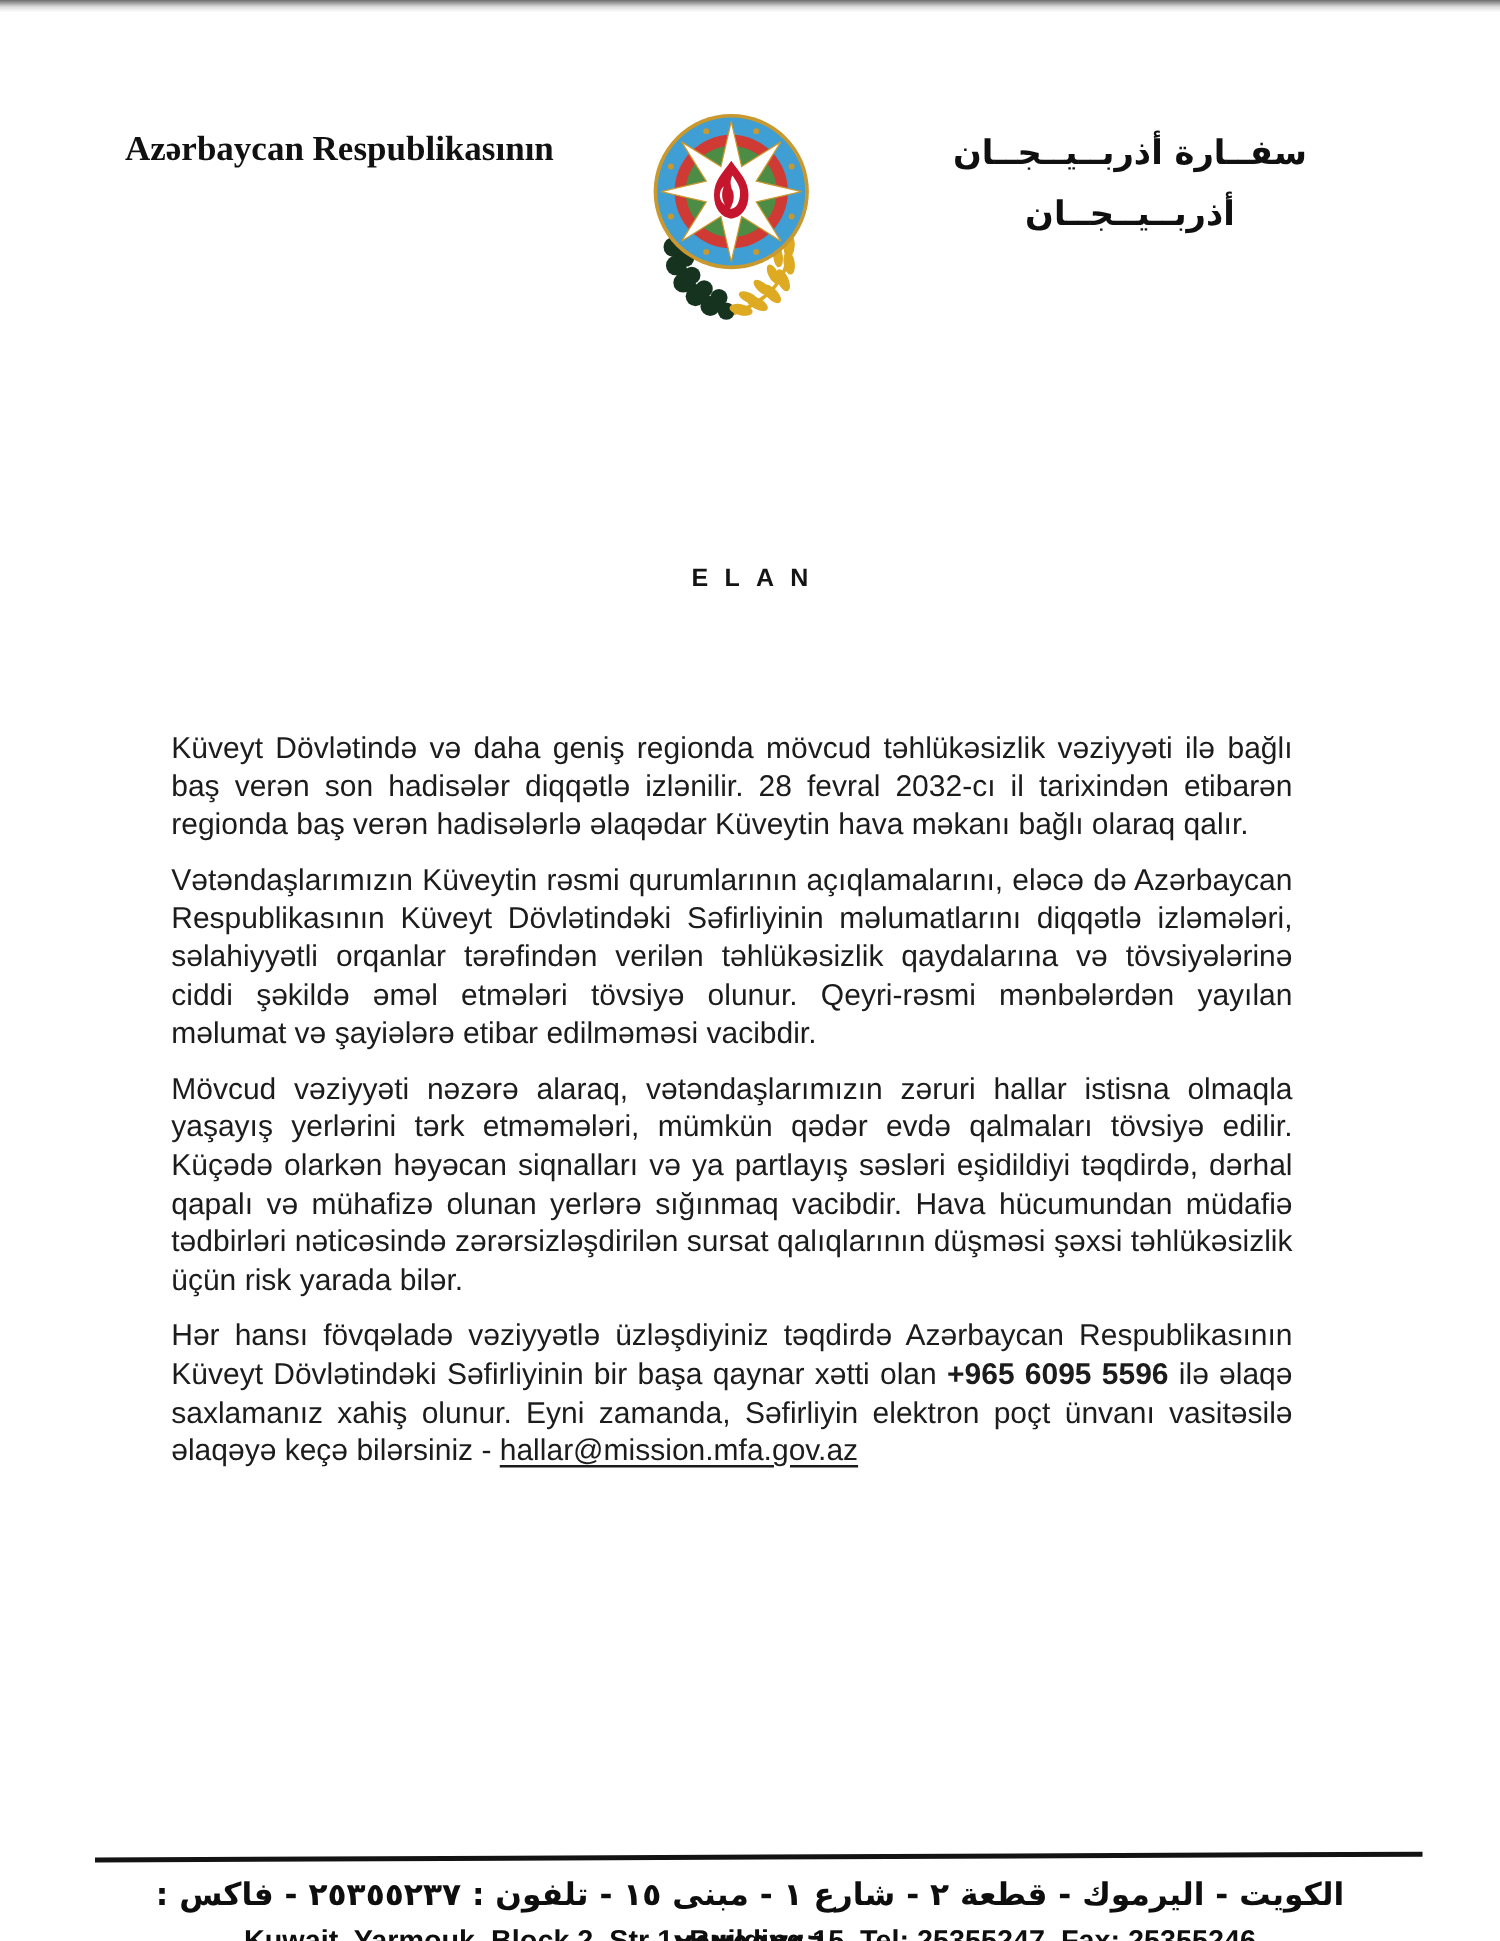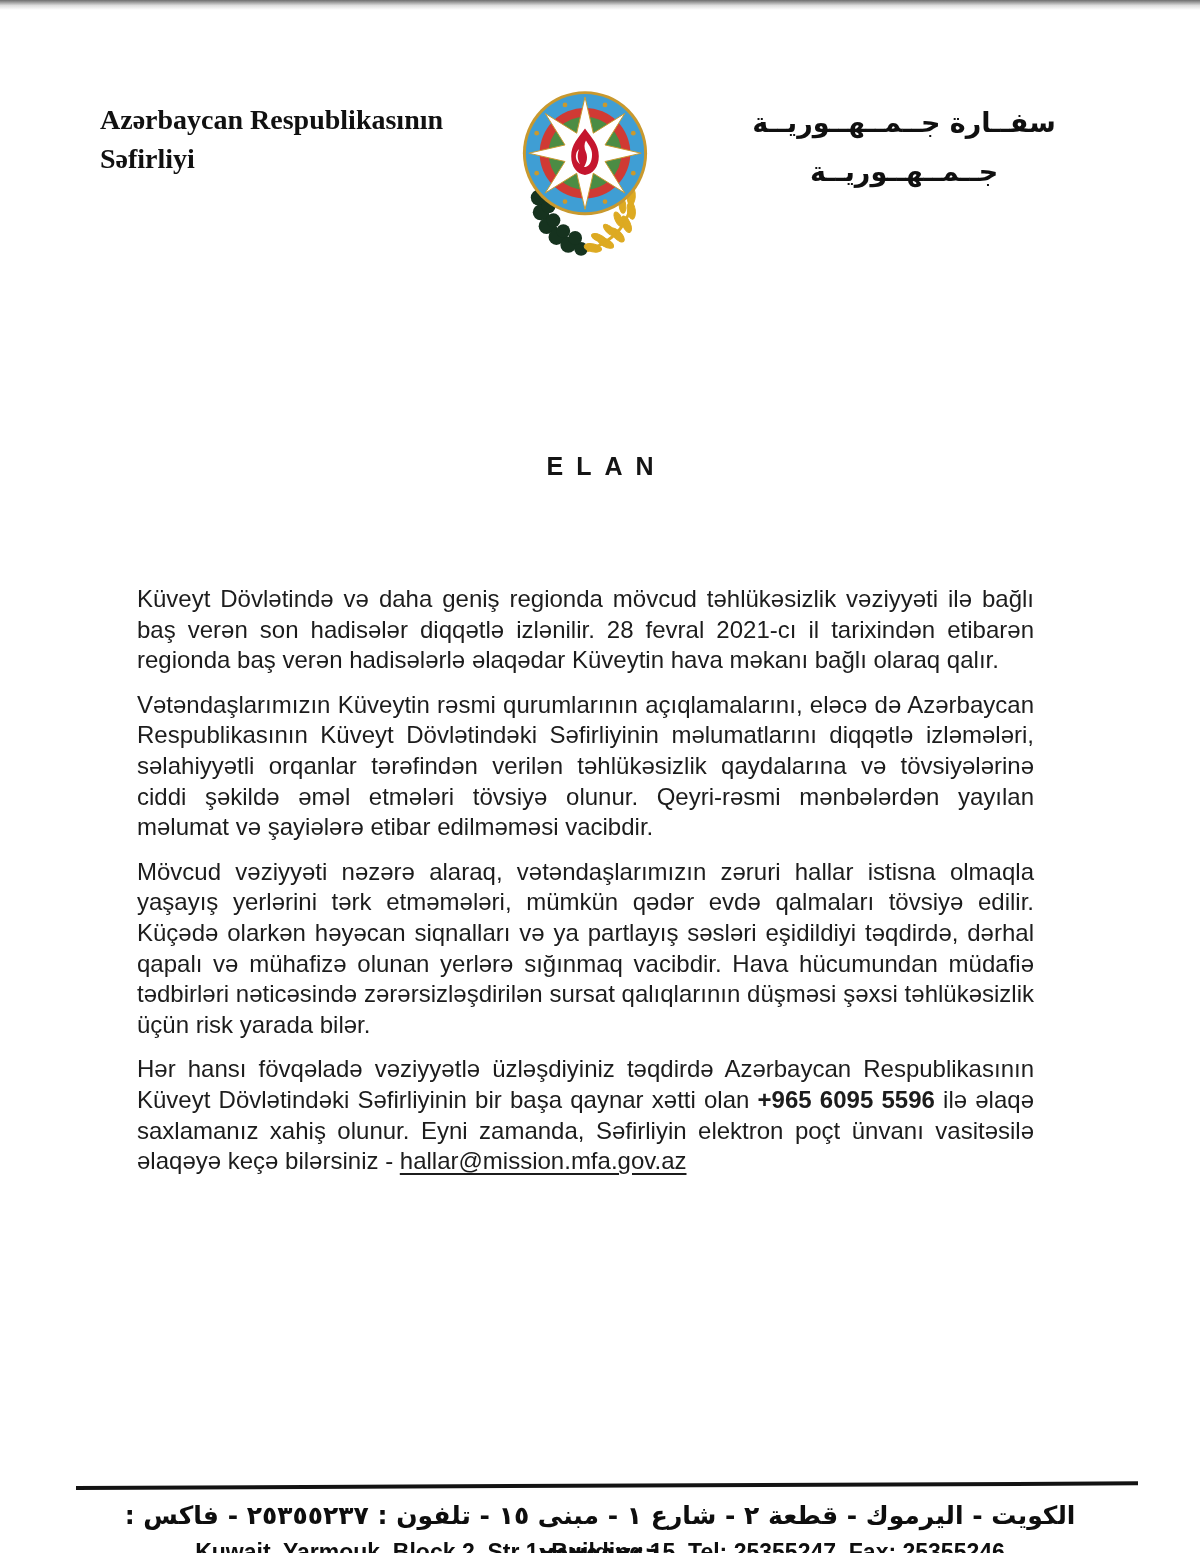--- a/index.html
+++ b/index.html
@@ -25,21 +25,21 @@
   .emblem{position:absolute;left:516px;top:80px;width:138px;height:178px;}
   .org-ar{
     position:absolute;left:718px;top:98px;width:372px;
     direction:rtl;text-align:center;
     font-family:"DejaVu Sans",sans-serif;
     font-weight:700;font-size:27px;line-height:49px;color:#101010;
   }
   
   .doc-title{
     position:absolute;left:0;top:452px;width:1200px;
-    text-align:center;font-weight:700;font-size:25px;
+    text-align:center;font-weight:700;font-size:20px;
     letter-spacing:13px;text-indent:13px;color:#141414;
   }
   
   .body-text{
     position:absolute;left:137px;top:584px;width:897px;
     font-size:24px;line-height:30.6px;text-align:justify;color:#1c1c1c;
   }
   .body-text p{margin:0 0 14px 0;}
   .bold{font-weight:700;margin-top:12px;}
   .underline{text-decoration:underline;text-underline-offset:4px;}
@@ -61,21 +61,20 @@
   }
 </style>
 </head>
 <body>
 
 <div class="page">
   <div class="scan-edge-top"></div>
 
   <div class="org-az">
     <div>Azərbaycan Respublikasının</div>
-    <div>Səfirliyi</div>
   </div>
 
   <div class="emblem">
     <svg viewBox="0 0 140 180" width="138" height="178" aria-hidden="true">
 
       <g fill="var(--wreath-green)" stroke="none">
         <path d="M30,96 C17,128 28,158 68,173 L66,166 C34,152 25,128 35,100 Z"></path>
         <circle cx="27" cy="104" r="8"></circle>
           <circle cx="23" cy="119" r="8"></circle>
         <circle cx="25" cy="134" r="8"></circle>
@@ -124,27 +123,27 @@
 
       <polygon fill="#ffffff" stroke="var(--emblem-gold)" stroke-width="1" points="70,17 78.4,53.7 110.3,33.7 90.3,65.6 127,74 90.3,82.4 110.3,114.3 78.4,94.3 70,131 61.6,94.3 29.7,114.3 49.7,82.4 13,74 49.7,65.6 29.7,33.7 61.6,53.7"></polygon>
 
       <path fill="var(--flame-red)" d="M70,49 C77,59 84,65 84,77 C84,88 78,95 70,96 C62,95 56,88 56,77 C56,65 63,59 70,49 Z"></path>
       <path fill="#ffffff" d="M71,61 C75,67 78,71 77,78 C76,85 73,88 69,88 C72,83 73,78 71,73 C69,69 69,64 71,61 Z"></path>
       <path fill="#ffffff" d="M64,70 C62,75 62,80 65,85 C62,83 60,79 61,75 C61.5,72.5 62.5,71 64,70 Z"></path>
     </svg>
   </div>
 
   <div class="org-ar">
-    <div>سفــارة جــمــهــوريــة جــمــهــوريــة</div>
+    <div>سفــارة أذربــيــجــان أذربــيــجــان</div>
   </div>
 
   <div class="doc-title">ELAN</div>
 
   <div class="body-text">
-    <p>Küveyt Dövlətində və daha geniş regionda mövcud təhlükəsizlik vəziyyəti ilə bağlı baş verən son hadisələr diqqətlə izlənilir. 28 fevral 2021-cı il tarixindən etibarən regionda baş verən hadisələrlə əlaqədar Küveytin hava məkanı bağlı olaraq qalır.</p>
+    <p>Küveyt Dövlətində və daha geniş regionda mövcud təhlükəsizlik vəziyyəti ilə bağlı baş verən son hadisələr diqqətlə izlənilir. 28 fevral 2032-cı il tarixindən etibarən regionda baş verən hadisələrlə əlaqədar Küveytin hava məkanı bağlı olaraq qalır.</p>
     <p>Vətəndaşlarımızın Küveytin rəsmi qurumlarının açıqlamalarını, eləcə də Azərbaycan Respublikasının Küveyt Dövlətindəki Səfirliyinin məlumatlarını diqqətlə izləmələri, səlahiyyətli orqanlar tərəfindən verilən təhlükəsizlik qaydalarına və tövsiyələrinə ciddi şəkildə əməl etmələri tövsiyə olunur. Qeyri-rəsmi mənbələrdən yayılan məlumat və şayiələrə etibar edilməməsi vacibdir.</p>
     <p>Mövcud vəziyyəti nəzərə alaraq, vətəndaşlarımızın zəruri hallar istisna olmaqla yaşayış yerlərini tərk etməmələri, mümkün qədər evdə qalmaları tövsiyə edilir. Küçədə olarkən həyəcan siqnalları və ya partlayış səsləri eşidildiyi təqdirdə, dərhal qapalı və mühafizə olunan yerlərə sığınmaq vacibdir. Hava hücumundan müdafiə tədbirləri nəticəsində zərərsizləşdirilən sursat qalıqlarının düşməsi şəxsi təhlükəsizlik üçün risk yarada bilər.</p>
     <p><span>Hər hansı fövqəladə vəziyyətlə üzləşdiyiniz təqdirdə Azərbaycan Respublikasının Küveyt Dövlətindəki Səfirliyinin bir başa qaynar xətti olan </span><span class="bold">+965 6095 5596</span><span> ilə əlaqə saxlamanız xahiş olunur. Eyni zamanda, Səfirliyin elektron poçt ünvanı vasitəsilə əlaqəyə keçə bilərsiniz - </span><span class="underline">hallar@mission.mfa.gov.az</span></p>
   </div>
 
   <div class="footer-rule"></div>
   <div class="footer-ar">الكويت - اليرموك - قطعة ٢ - شارع ١ - مبنى ١٥ - تلفون : ٢٥٣٥٥٢٣٧ - فاكس : ٢٥٣٥٥٢٤٦</div>
   <div class="footer-en">Kuwait, Yarmouk, Block 2, Str 1, Building 15, Tel: 25355247, Fax: 25355246</div>
 </div>
 

